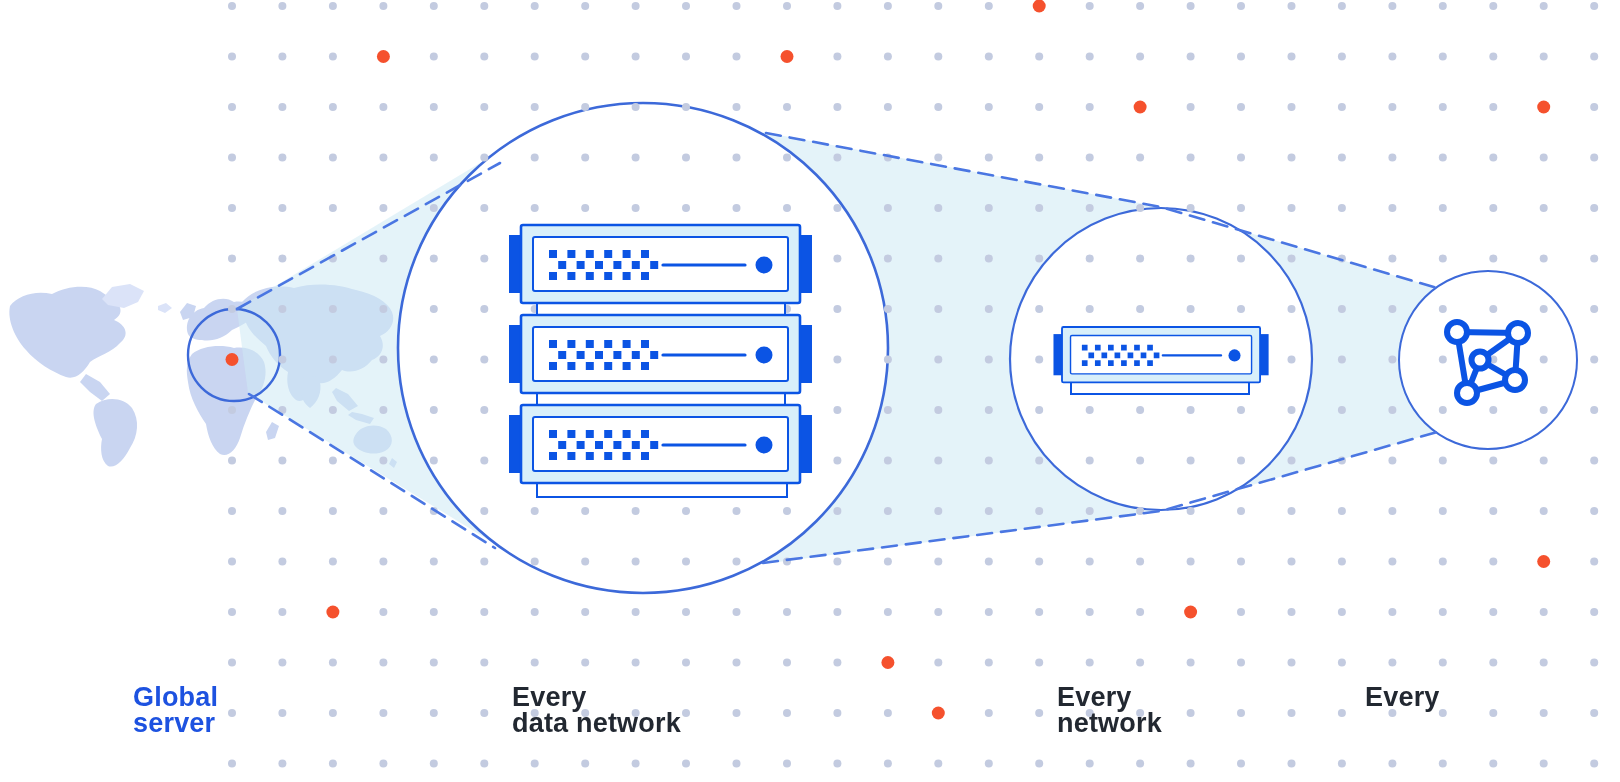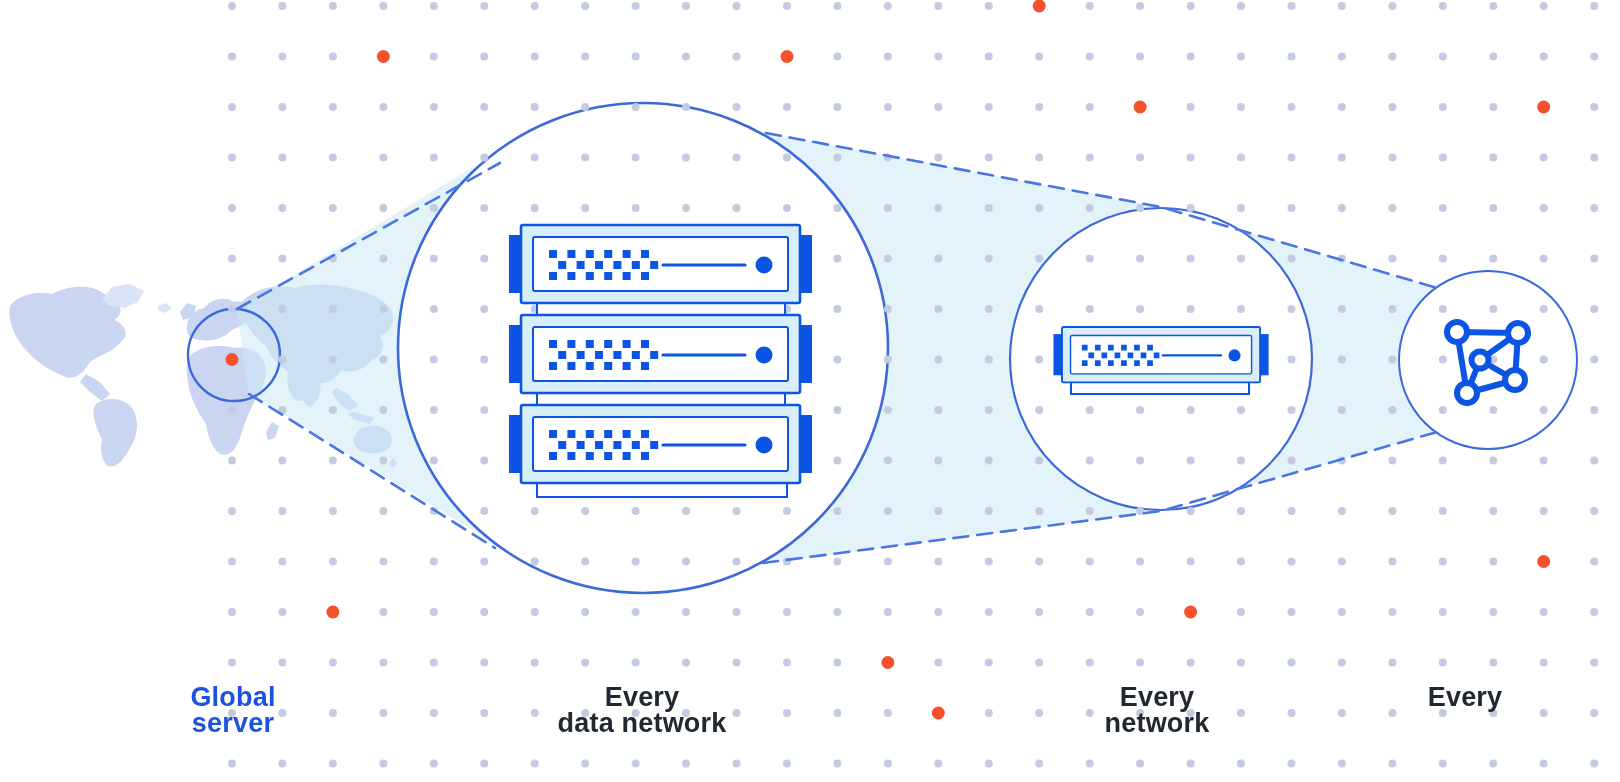--- a/index.html
+++ b/index.html
@@ -1,19 +1,19 @@
 <!DOCTYPE html>
 <html style="--background: #ffffff; --grid-dot: #c3cbe0; --grid-dot-orange: #f5512d; --outline-blue: #3c69d9; --dashed-blue: #4a76e2; --beam-fill: rgba(206,234,244,0.55); --server-blue: #0b54e4; --server-light: #d8effa; --map-blue: #c9d5f1; --map-blue-light: #dbe3f8; --label-dark: #222831; --label-blue: #1d52e0;"><head>
 <meta charset="utf-8">
 <style>
   html,body{margin:0;padding:0;background:#fff;}
   #stage{position:relative;width:1620px;height:782px;overflow:hidden;background:var(--background,#fff);
          font-family:"Liberation Sans",sans-serif;}
   #art{position:absolute;left:0;top:0;}
-  .stage-label{position:absolute;top:684px;text-align:center;
+  .stage-label{position:absolute;top:684px;
                font-weight:bold;font-size:27px;line-height:26px;letter-spacing:.2px;
                color:var(--label-dark,#222831);}
   .stage-label.blue{color:var(--label-blue,#1d52e0);}
   .map-fill{fill:var(--map-blue,#c9d5f1);}
   .map-fill-light{fill:var(--map-blue-light,#dbe3f8);}
   .wedge{fill:var(--beam-fill,rgba(206,234,244,0.55));}
   .circle-outline{fill:#fff;stroke:var(--outline-blue,#3c69d9);}
   .circle-outline.open{fill:none;}
   .dash{fill:none;stroke:var(--dashed-blue,#4a76e2);stroke-width:2.6;stroke-dasharray:15 9;stroke-linecap:round;}
   .srv-blue{fill:var(--server-blue,#0b54e4);}

